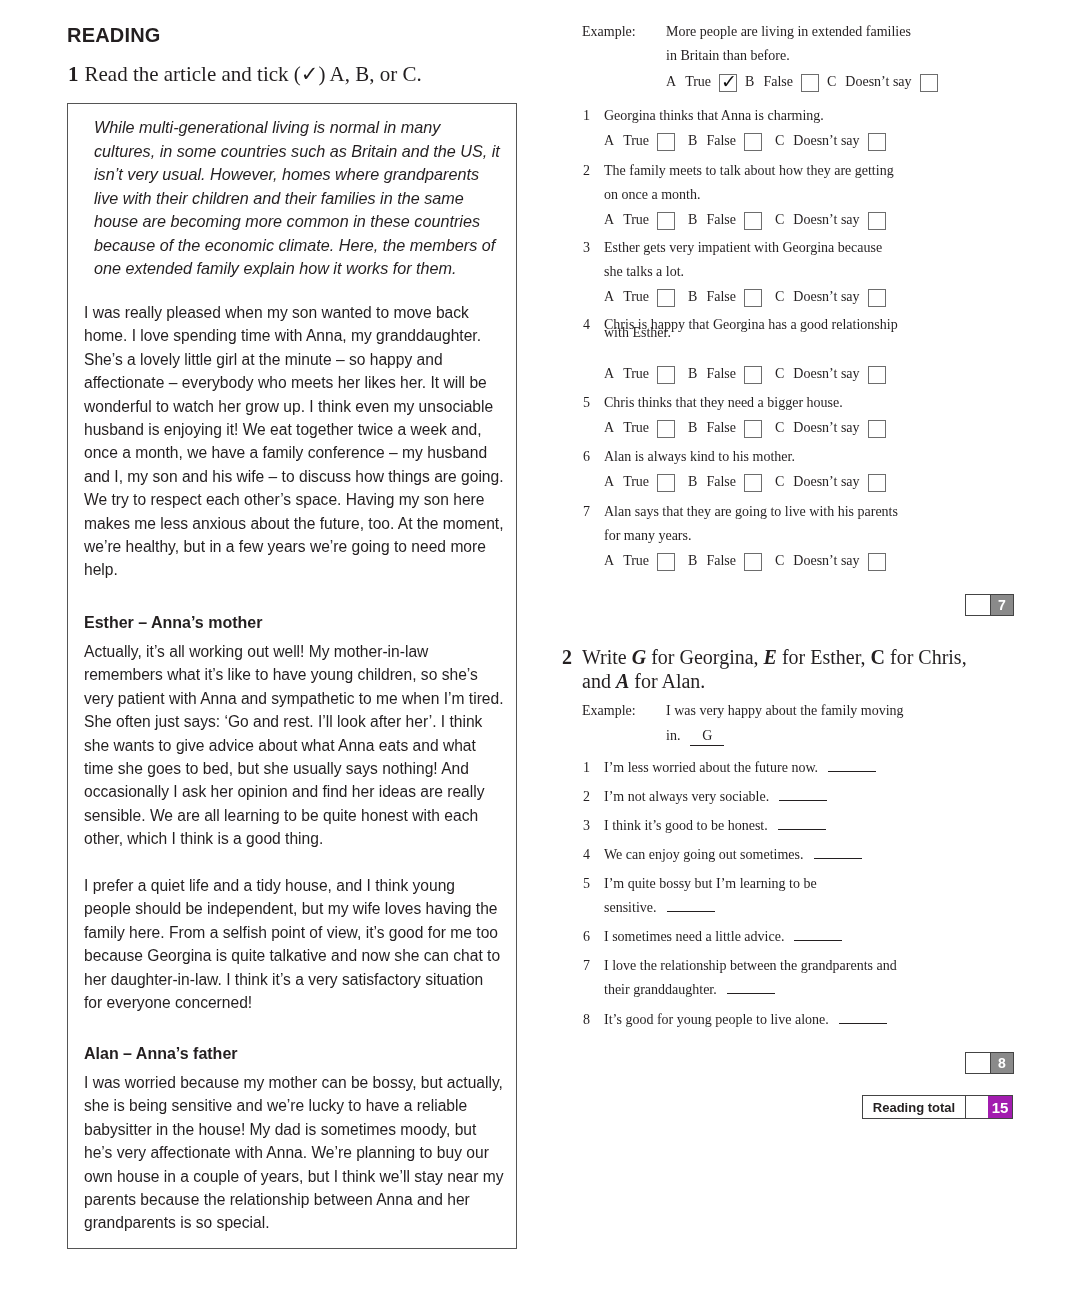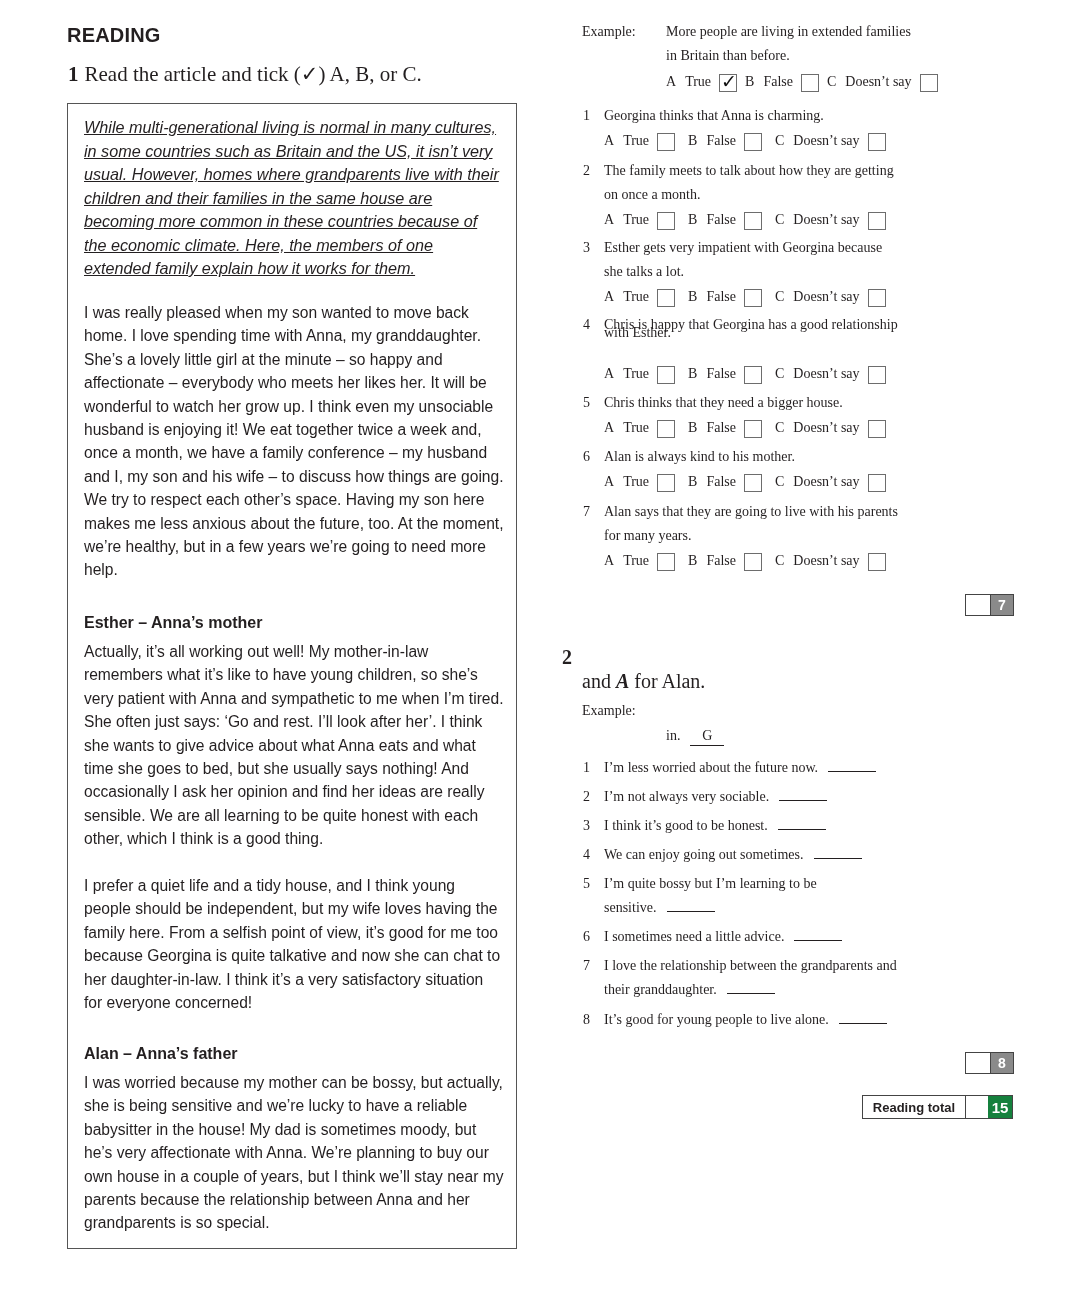--- a/index.html
+++ b/index.html
@@ -4,21 +4,21 @@
   <style>
     html, body { margin: 0; padding: 0; background: #ffffff; }
     body { width: 1080px; height: 1302px; position: relative; overflow: hidden; color: #231f20; }
     .sans { font-family: "Liberation Sans", "DejaVu Sans", sans-serif; }
     .serif { font-family: "Liberation Serif", "DejaVu Serif", serif; }
 
     #section-title { position: absolute; left: 67px; top: 24px; font-size: 20px; font-weight: bold; letter-spacing: 0.2px; }
     #ex1-instruction { position: absolute; left: 68px; top: 62px; font-size: 21px; }
     .num-bold { font-weight: bold; margin-right: 6px; }
 
-    #article { position: absolute; left: 67px; top: 103px; width: 450px; height: 1146px; border: 1px solid #555; box-sizing: border-box; padding: 12px 16px 0 16px; text-decoration: underline; }
+    #article { position: absolute; left: 67px; top: 103px; width: 450px; height: 1146px; border: 1px solid #555; box-sizing: border-box; padding: 12px 16px 0 26px; }
     .intro { font-style: italic; font-size: 16.2px; line-height: 23.5px; margin: 0; }
     .speaker-name { font-weight: bold; font-size: 16px; margin: 0; }
     .speaker-text { font-size: 15.6px; line-height: 23.4px; margin: 0; }
     .sp { position: absolute; left: 16px; width: 420px; }
 
     .right { position: absolute; font-size: 14px; }
     .q-line { position: absolute; white-space: nowrap; }
     .qnum { position: absolute; left: 0; }
     .qtext { position: absolute; left: 21px; }
     .opts { position: absolute; left: 21px; white-space: nowrap; display: flex; align-items: center; }
@@ -29,21 +29,21 @@
 
     .score-box { position: absolute; display: flex; border: 1px solid #444; height: 22px; box-sizing: border-box; }
     .score-blank { width: 24px; border-right: 1px solid #444; }
     .score-val { width: 22px; background: #8a8a8a; color: #fff; font-size: 14px; font-weight: bold; display: flex; align-items: center; justify-content: center; }
 
     .blank-line { display: inline-block; width: 48px; border-bottom: 1.5px solid #231f20; margin-left: 10px; height: 1px; vertical-align: baseline; }
 
     #reading-total { position: absolute; left: 862px; top: 1095px; display: flex; height: 24px; border: 1px solid #444; box-sizing: border-box; }
     #reading-total .lbl { width: 102px; border-right: 1px solid #444; font-size: 13px; font-weight: bold; display: flex; align-items: center; justify-content: center; }
     #reading-total .blank { width: 22px; }
-    #reading-total .val { width: 24px; background: #15803d; color: #fff; font-weight: bold; font-size: 15px; display: flex; align-items: center; justify-content: center; }
+    #reading-total .val { width: 24px; background: #a21caf; color: #fff; font-weight: bold; font-size: 15px; display: flex; align-items: center; justify-content: center; }
   </style>
 </head>
 <body>
 
 <div id="section-title" class="sans">READING</div>
 <div id="ex1-instruction" class="serif">
   <span class="num-bold">1</span><span>Read the article and tick (✓) A, B, or C.</span>
 </div>
 
 <div id="article" class="sans">
@@ -241,25 +241,27 @@
     </div>
   </div>
 
 <div class="score-box sans" style="left:965px; top:594px;">
   <div class="score-blank"></div>
   <div class="score-val">7</div>
 </div>
 
 <div class="right serif" style="left:562px; top:646px; width:470px; height:50px; font-size:20px;">
   <span class="q-line" style="left:0; top:0; font-weight:bold;">2</span>
+  <span class="q-line" style="left:20px; top:0;"><span>Write </span><b><i>G</i></b><span> for Georgina, </span><b><i>E</i></b><span> for Esther, </span><b>C</b><span> for Chris,</span></span>
   <span class="q-line" style="left:20px; top:24px;"><span>and </span><b><i>A</i></b><span> for Alan.</span></span>
 </div>
 
 <div class="right serif" style="left:582px; top:703px; width:440px; height:50px;">
   <span class="q-line" style="left:0; top:0;">Example:</span>
+  <span class="q-line" style="left:84px; top:0;">I was very happy about the family moving</span>
   <span class="q-line" style="left:84px; top:24px;"><span>in.</span><span style="display:inline-block; margin-left:10px; width:34px; text-align:center; border-bottom:1px solid #231f20; line-height:18px;">G</span></span>
 </div>
 
 <div id="ex2-list" class="right serif" style="left:583px; top:0; width:440px; height:1050px;">
     <div style="position: absolute; left: 0px; top: 760px; width: 440px;">
       <span class="qnum">1</span>
       <span class="qtext" style="top:0; white-space:nowrap"><span>I’m less worried about the future now.</span><span class="blank-line"></span></span>
     </div>
     <div style="position: absolute; left: 0px; top: 789px; width: 440px;">
       <span class="qnum">2</span>

